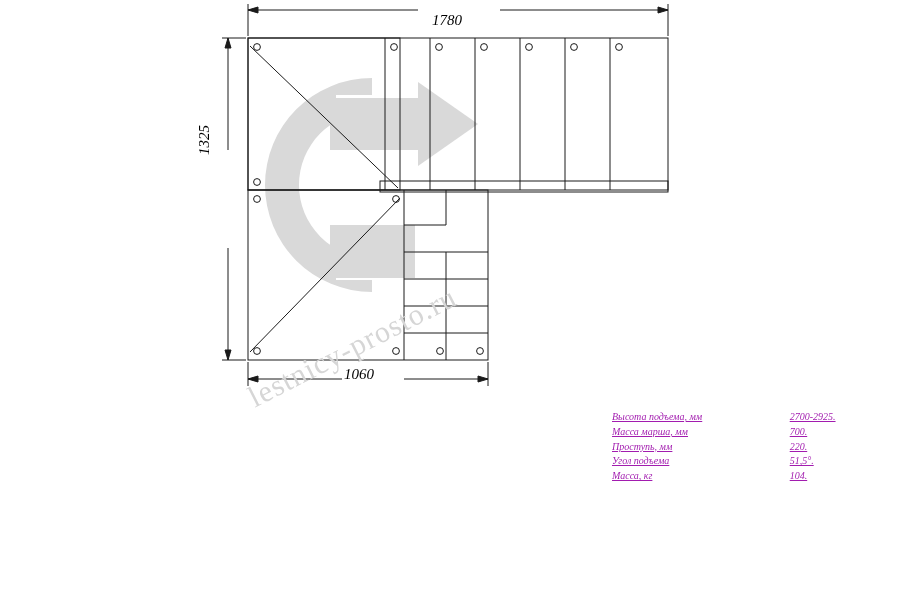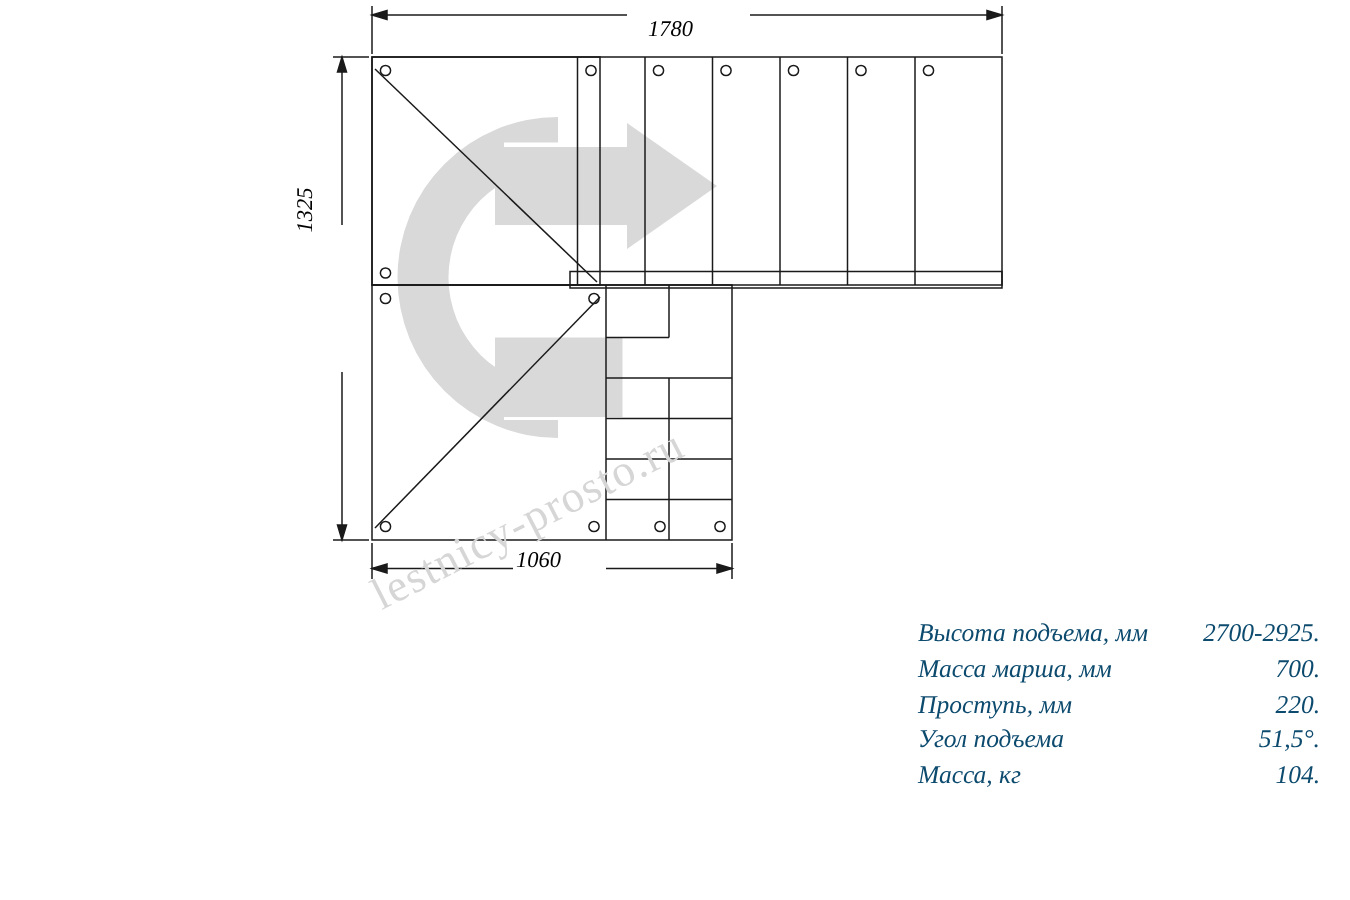--- a/index.html
+++ b/index.html
@@ -45,33 +45,33 @@
     transform-origin: left top;
   }
   .spec-table {
     position: absolute;
     left: 612px;
     top: 410px;
     width: 268px;
     border-collapse: collapse;
     font-family: "Liberation Serif", serif;
     font-style: italic;
-    font-size: 17px;
-    color: #0c4a6e;
+    font-size: 10px;
+    color: #a21caf;
+    text-decoration: underline;
   }
   .spec-table td {
     padding: 1px 0;
     line-height: 1.28;
     white-space: nowrap;
   }
   .spec-table td.k {
     text-align: left;
   }
   .spec-table td.v {
-    text-align: right;
   }
   .watermark-text {
     position: absolute;
     left: 258px;
     top: 380px;
     font-family: "Liberation Serif", serif;
     font-size: 30px;
     letter-spacing: 1px;
     color: #d6d6d6;
     transform: rotate(-27deg);

